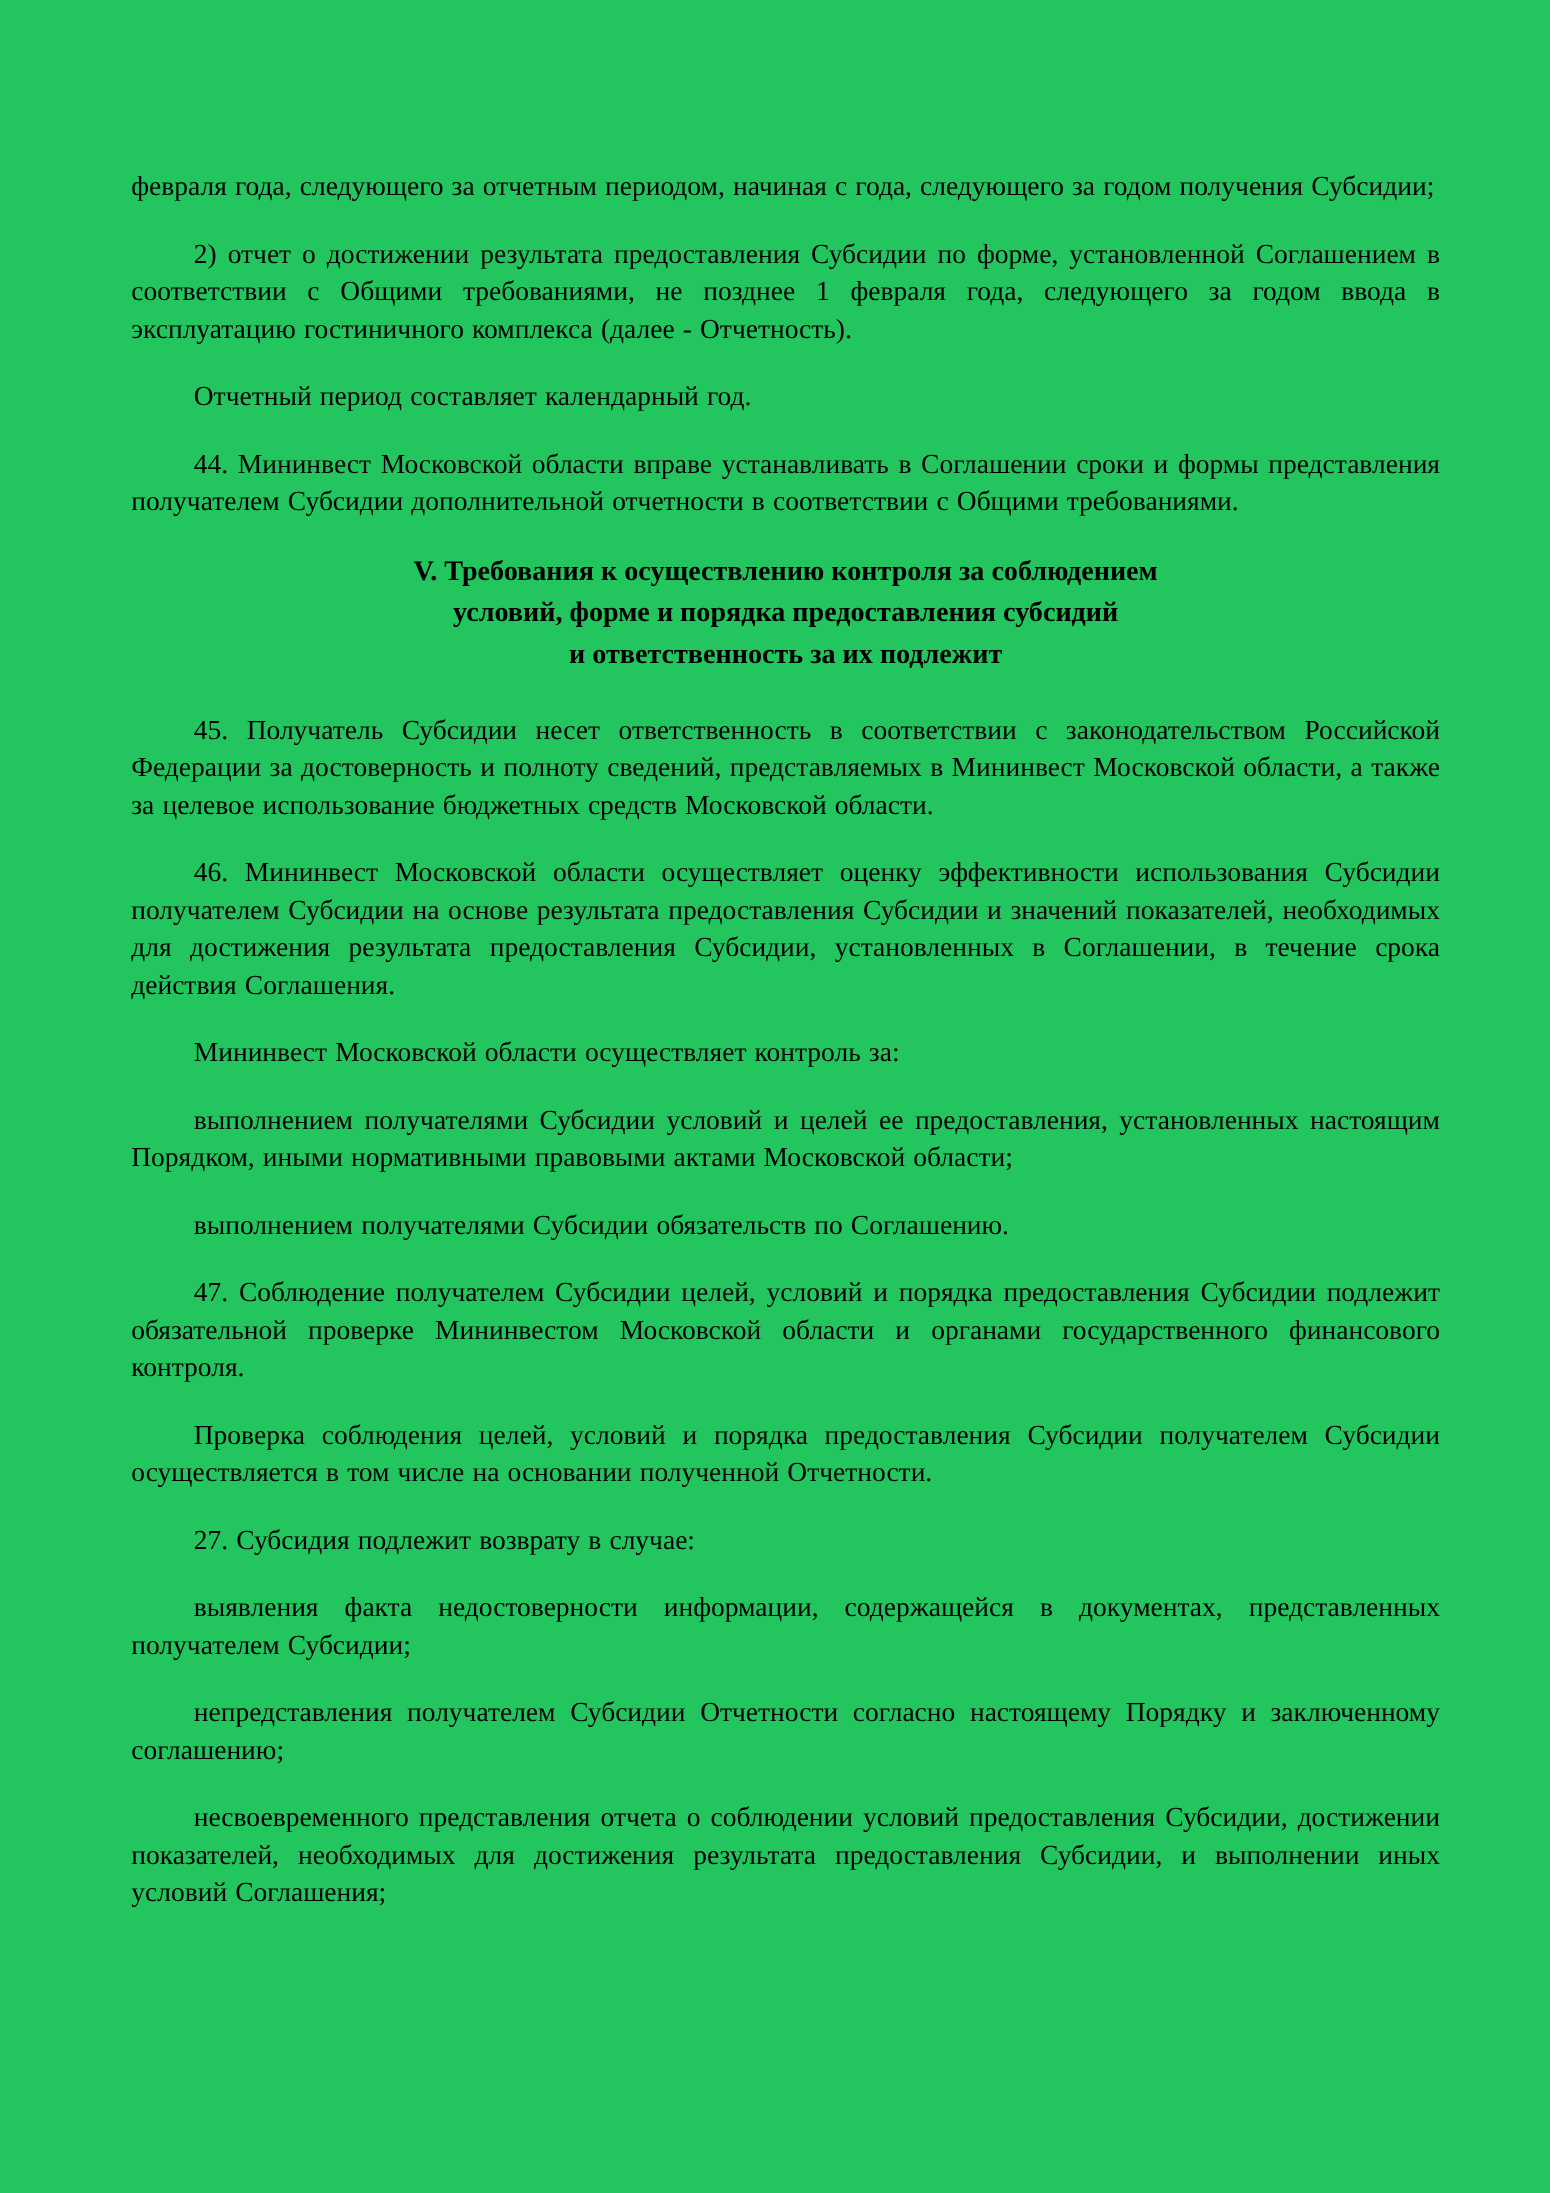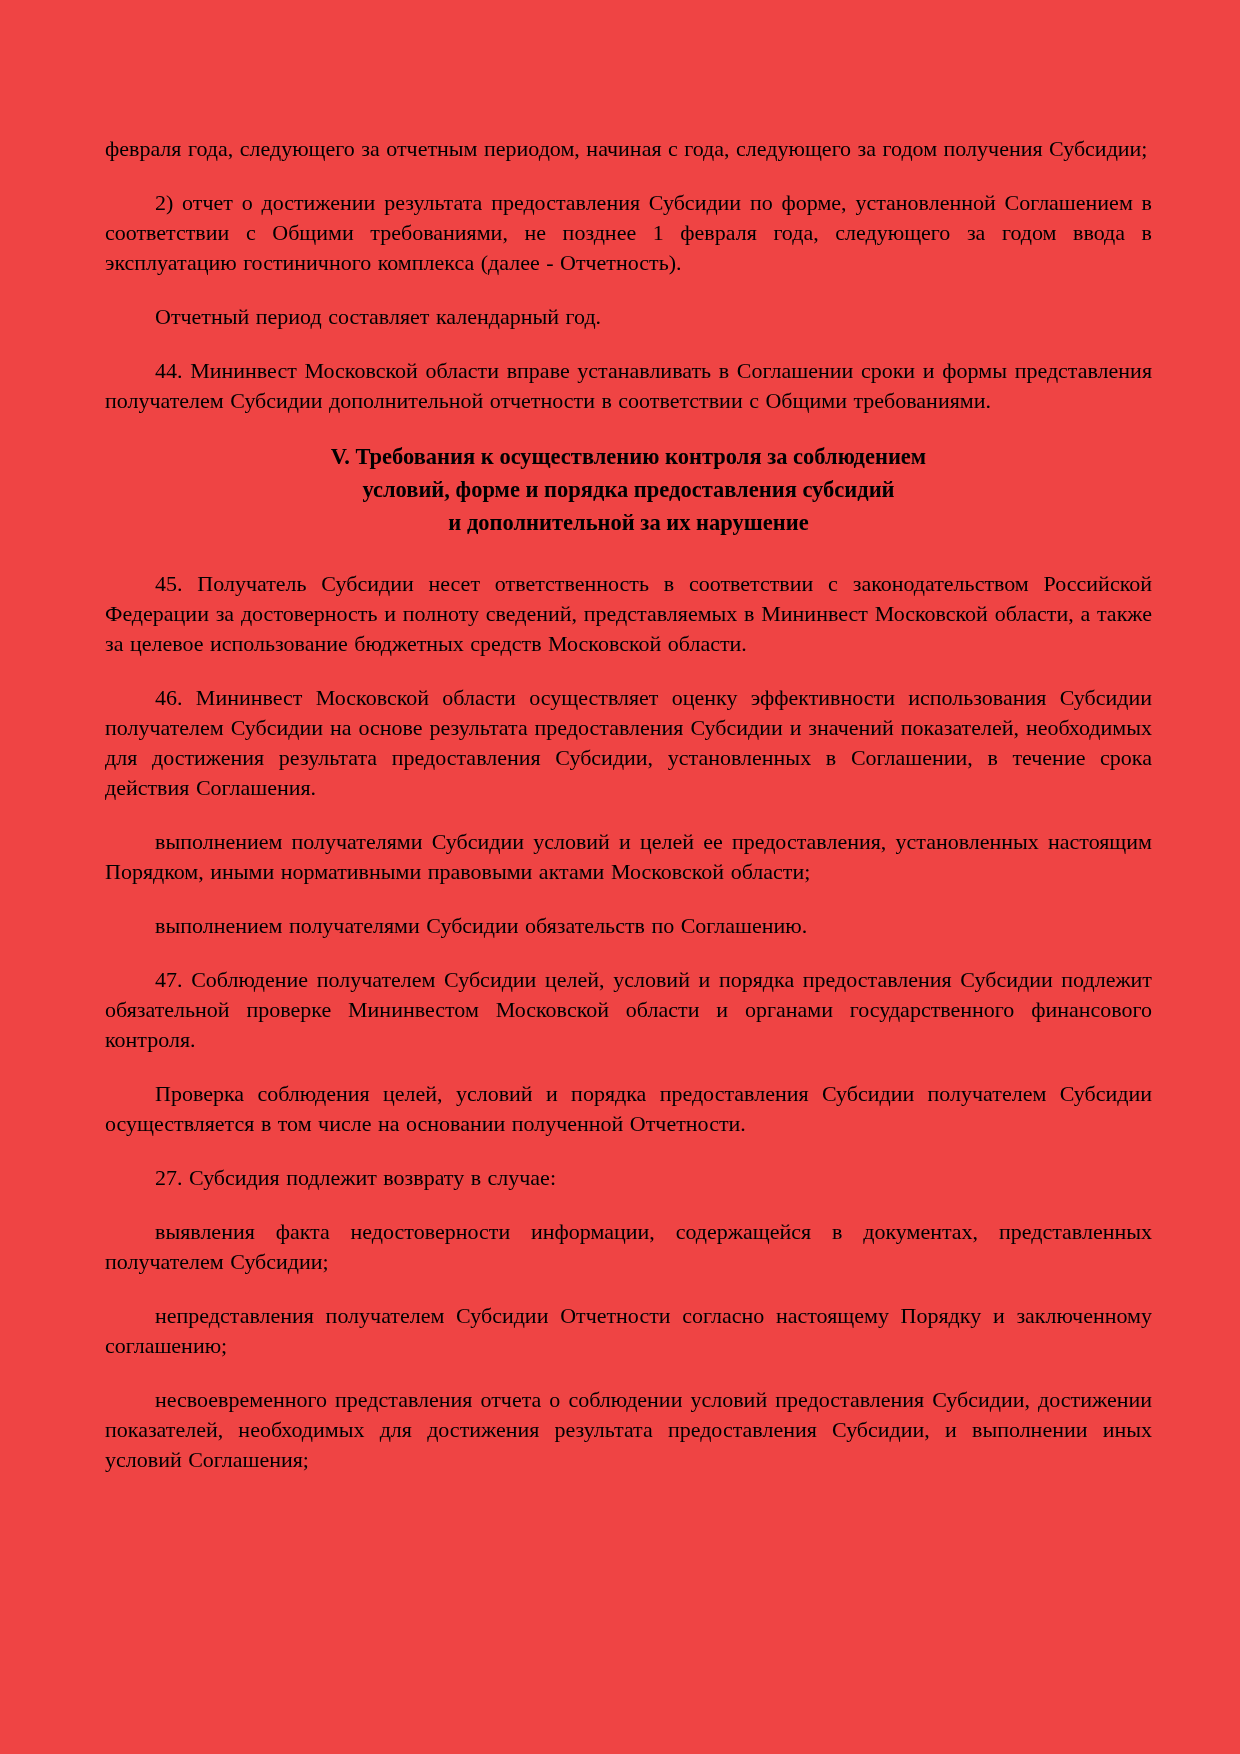--- a/index.html
+++ b/index.html
@@ -12,21 +12,21 @@
     height: 1754px;
     font-family: "Liberation Serif", "DejaVu Serif", serif;
     color: #000000;
     overflow: hidden;
   }
   .page {
     box-sizing: border-box;
     width: 1240px;
     height: 1754px;
     padding: 134px 88px 0 105px;
-    background: #ef4444;
+    background: #22c55e;
   }
   .para {
     font-size: 22px;
     line-height: 30px;
     margin: 0 0 24px 0;
     text-align: justify;
     text-indent: 50px;
     word-spacing: 1px;
   }
   .para.no-indent {
@@ -53,27 +53,28 @@
 
   <p class="para">2) отчет о достижении результата предоставления Субсидии по форме, установленной Соглашением в соответствии с Общими требованиями, не позднее 1 февраля года, следующего за годом ввода в эксплуатацию гостиничного комплекса (далее - Отчетность).</p>
 
   <p class="para">Отчетный период составляет календарный год.</p>
 
   <p class="para">44. Мининвест Московской области вправе устанавливать в Соглашении сроки и формы представления получателем Субсидии дополнительной отчетности в соответствии с Общими требованиями.</p>
 
   <div class="section-heading">
     <span>V. Требования к осуществлению контроля за соблюдением</span>
     <span>условий, форме и порядка предоставления субсидий</span>
-    <span>и дополнительной за их нарушение</span>
+    <span>и ответственность за их подлежит</span>
   </div>
 
   <p class="para">45. Получатель Субсидии несет ответственность в соответствии с законодательством Российской Федерации за достоверность и полноту сведений, представляемых в Мининвест Московской области, а также за целевое использование бюджетных средств Московской области.</p>
 
   <p class="para">46. Мининвест Московской области осуществляет оценку эффективности использования Субсидии получателем Субсидии на основе результата предоставления Субсидии и значений показателей, необходимых для достижения результата предоставления Субсидии, установленных в Соглашении, в течение срока действия Соглашения.</p>
 
+  <p class="para">Мининвест Московской области осуществляет контроль за:</p>
 
   <p class="para">выполнением получателями Субсидии условий и целей ее предоставления, установленных настоящим Порядком, иными нормативными правовыми актами Московской области;</p>
 
   <p class="para">выполнением получателями Субсидии обязательств по Соглашению.</p>
 
   <p class="para">47. Соблюдение получателем Субсидии целей, условий и порядка предоставления Субсидии подлежит обязательной проверке Мининвестом Московской области и органами государственного финансового контроля.</p>
 
   <p class="para">Проверка соблюдения целей, условий и порядка предоставления Субсидии получателем Субсидии осуществляется в том числе на основании полученной Отчетности.</p>
 
   <p class="para">27. Субсидия подлежит возврату в случае:</p>

